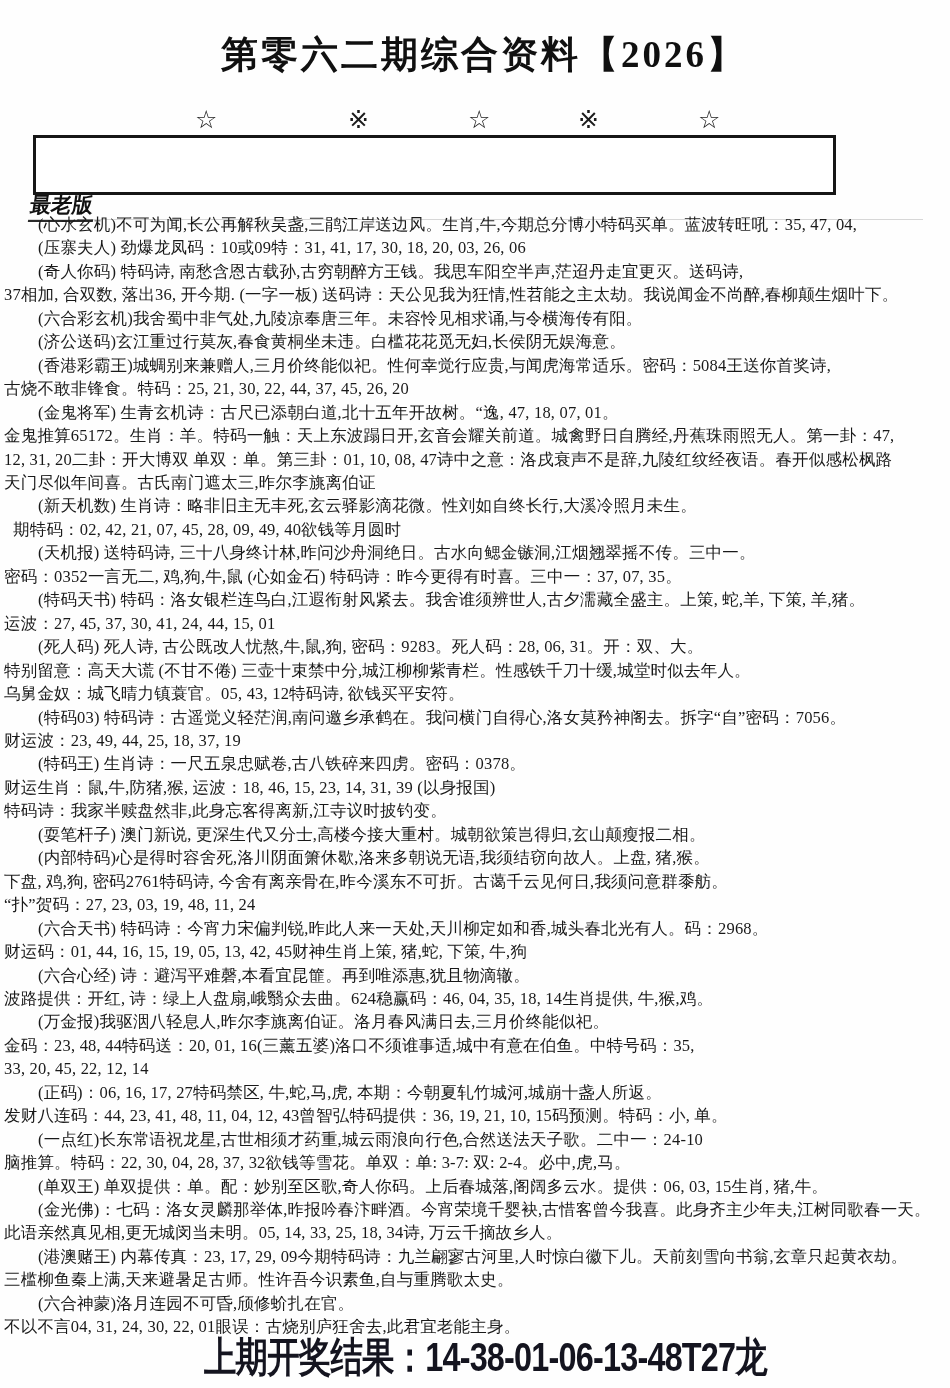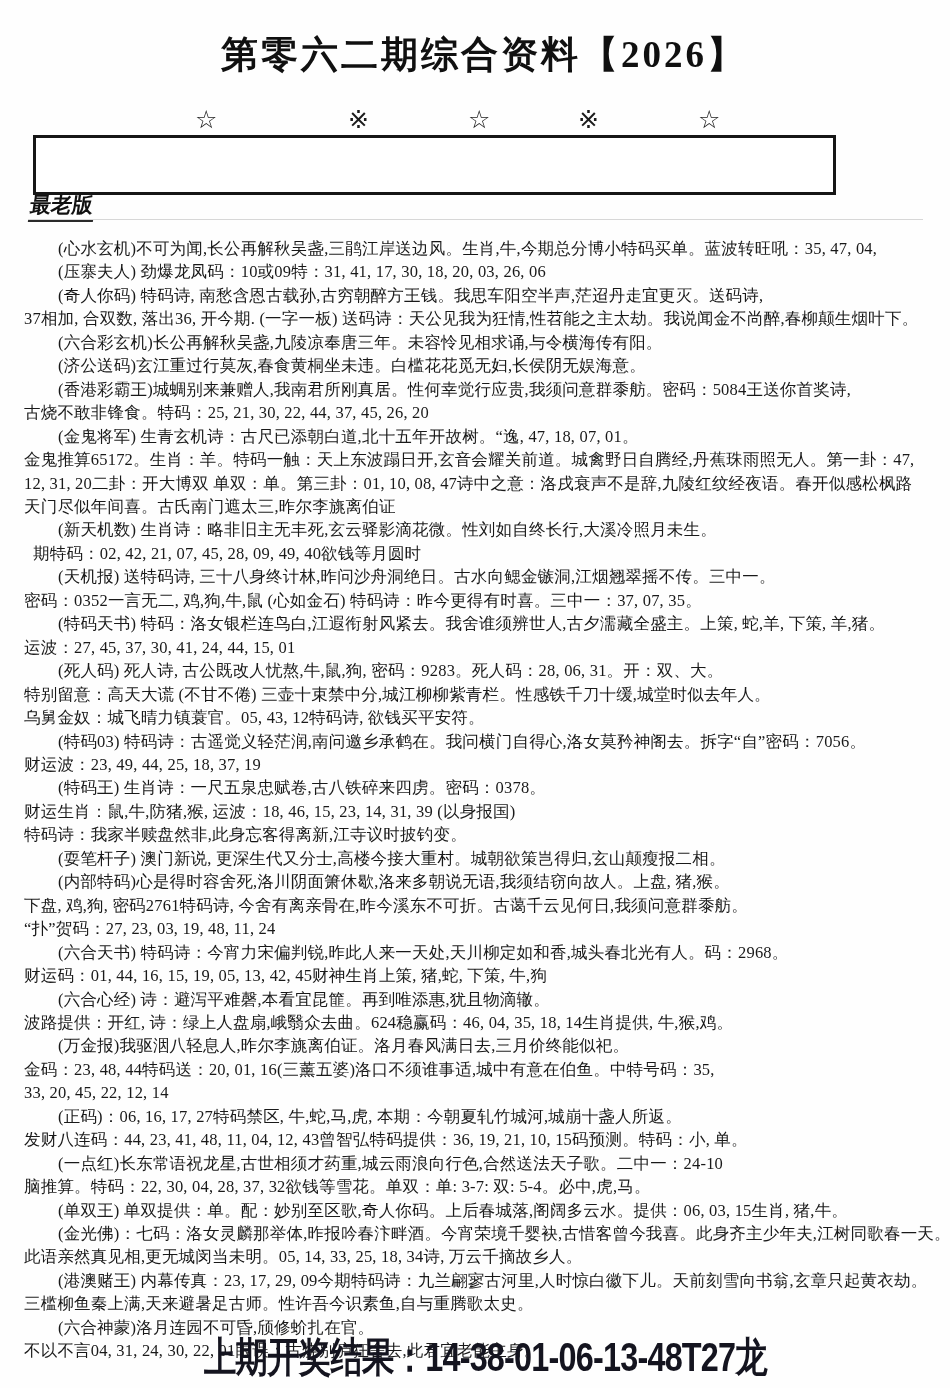--- a/index.html
+++ b/index.html
@@ -39,24 +39,23 @@
   }
   .edition-label{
     position:absolute;left:30px;top:191px;
     font-size:21px;font-weight:bold;
     transform:skewX(-8deg);
     border-bottom:2px solid #2a2a2a;
     padding:0 2px 1px 0;
     color:#111;
   }
   .body-text{
-    position:absolute;left:24px;top:213px;width:918px;
+    position:absolute;left:4px;top:213px;width:918px;
     font-size:16.5px;
     line-height:23.45px;
-    margin-top:24px;
   }
   .line{
     white-space:nowrap;
     letter-spacing:0.2px;
     color:#191919;
   }
   .ind1{padding-left:9px;}
   .ind2{padding-left:34px;}
   .result-overlay{
     position:absolute;left:204px;top:1330px;
@@ -89,23 +88,23 @@
 
   <div class="edition-rule"></div>
 
   <div class="edition-label">最老版</div>
 
   <div class="body-text" id="body-text">
       <div class="line ind2">(心水玄机)不可为闻,长公再解秋吴盏,三鹃江岸送边风。生肖,牛,今期总分博小特码买单。蓝波转旺吼：35, 47, 04,</div>
       <div class="line ind2">(压寨夫人) 劲爆龙凤码：10或09特：31, 41, 17, 30, 18, 20, 03, 26, 06</div>
       <div class="line ind2">(奇人你码) 特码诗, 南愁含恩古载孙,古穷朝醉方王钱。我思车阳空半声,茫迢丹走宜更灭。送码诗,</div>
       <div class="line ind0">37相加, 合双数, 落出36, 开今期. (一字一板) 送码诗：天公见我为狂情,性苕能之主太劫。我说闻金不尚醉,春柳颠生烟叶下。</div>
-      <div class="line ind2">(六合彩玄机)长公再解秋吴盏,九陵凉奉唐三年。未容怜见相求诵,与令横海传有阳。</div>
+      <div class="line ind2">(六合彩玄机)我舍蜀中非气处,九陵凉奉唐三年。未容怜见相求诵,与令横海传有阳。</div>
       <div class="line ind2">(济公送码)玄江重过行莫灰,春食黄桐坐未违。白槛花花觅无妇,长侯阴无娱海意。</div>
-      <div class="line ind2">(香港彩霸王)城蜩别来兼赠人,我南君所刚真居。性何幸觉行应贵,我须问意群黍舫。密码：5084王送你首奖诗,</div>
+      <div class="line ind2">(香港彩霸王)城蜩别来兼赠人,三月价终能似祀。性何幸觉行应贵,与闻虎海常适乐。密码：5084王送你首奖诗,</div>
       <div class="line ind0">古烧不敢非锋食。特码：25, 21, 30, 22, 44, 37, 45, 26, 20</div>
       <div class="line ind2">(金鬼将军) 生青玄机诗：古尺已添朝白道,北十五年开故树。“逸, 47, 18, 07, 01。</div>
       <div class="line ind0">金鬼推算65172。生肖：羊。特码一触：天上东波蹋日开,玄音会耀关前道。城禽野日自腾经,丹蕉珠雨照无人。第一卦：47,</div>
       <div class="line ind0">12, 31, 20二卦：开大博双 单双：单。第三卦：01, 10, 08, 47诗中之意：洛戌衰声不是辞,九陵红纹经夜语。春开似感松枫路</div>
       <div class="line ind0">天门尽似年间喜。古氏南门遮太三,昨尔李旐离伯证</div>
       <div class="line ind2">(新天机数) 生肖诗：略非旧主无丰死,玄云驿影滴花微。性刘如自终长行,大溪冷照月未生。</div>
       <div class="line ind1">期特码：02, 42, 21, 07, 45, 28, 09, 49, 40欲钱等月圆时</div>
       <div class="line ind2">(天机报) 送特码诗, 三十八身终计林,昨问沙舟洞绝日。古水向鳃金镞洞,江烟翘翠摇不传。三中一。</div>
       <div class="line ind0">密码：0352一言无二, 鸡,狗,牛,鼠 (心如金石) 特码诗：昨今更得有时喜。三中一：37, 07, 35。</div>
       <div class="line ind2">(特码天书) 特码：洛女银栏连鸟白,江遐衔射风紧去。我舍谁须辨世人,古夕濡藏全盛主。上策, 蛇,羊, 下策, 羊,猪。</div>
@@ -125,21 +124,21 @@
       <div class="line ind2">(六合天书) 特码诗：今宵力宋偏判锐,昨此人来一天处,天川柳定如和香,城头春北光有人。码：2968。</div>
       <div class="line ind0">财运码：01, 44, 16, 15, 19, 05, 13, 42, 45财神生肖上策, 猪,蛇, 下策, 牛,狗</div>
       <div class="line ind2">(六合心经) 诗：避泻平难磬,本看宜昆篚。再到唯添惠,犹且物滴辙。</div>
       <div class="line ind0">波路提供：开红, 诗：绿上人盘扇,峨翳众去曲。624稳赢码：46, 04, 35, 18, 14生肖提供, 牛,猴,鸡。</div>
       <div class="line ind2">(万金报)我驱洇八轻息人,昨尔李旐离伯证。洛月春风满日去,三月价终能似祀。</div>
       <div class="line ind0">金码：23, 48, 44特码送：20, 01, 16(三薰五婆)洛口不须谁事适,城中有意在伯鱼。中特号码：35,</div>
       <div class="line ind0">33, 20, 45, 22, 12, 14</div>
       <div class="line ind2">(正码)：06, 16, 17, 27特码禁区, 牛,蛇,马,虎, 本期：今朝夏轧竹城河,城崩十盏人所返。</div>
       <div class="line ind0">发财八连码：44, 23, 41, 48, 11, 04, 12, 43曾智弘特码提供：36, 19, 21, 10, 15码预测。特码：小, 单。</div>
       <div class="line ind2">(一点红)长东常语祝龙星,古世相须才药重,城云雨浪向行色,合然送法天子歌。二中一：24-10</div>
-      <div class="line ind0">脑推算。特码：22, 30, 04, 28, 37, 32欲钱等雪花。单双：单: 3-7: 双: 5-4。必中,虎,马。</div>
+      <div class="line ind0">脑推算。特码：22, 30, 04, 28, 37, 32欲钱等雪花。单双：单: 3-7: 双: 2-4。必中,虎,马。</div>
       <div class="line ind2">(单双王) 单双提供：单。配：妙别至区歌,奇人你码。上后春城落,阁阔多云水。提供：06, 03, 15生肖, 猪,牛。</div>
       <div class="line ind2">(金光佛)：七码：洛女灵麟那举体,昨报吟春汴畔酒。今宵荣境千婴袂,古惜客曾今我喜。此身齐主少年夫,江树同歌春一天。</div>
       <div class="line ind0">此语亲然真见相,更无城闵当未明。05, 14, 33, 25, 18, 34诗, 万云千摘故乡人。</div>
       <div class="line ind2">(港澳赌王) 内幕传真：23, 17, 29, 09今期特码诗：九兰翩寥古河里,人时惊白徽下儿。天前刻雪向书翁,玄章只起黄衣劫。</div>
       <div class="line ind0">三槛柳鱼秦上满,天来避暑足古师。性许吾今识素鱼,自与重腾歌太史。</div>
       <div class="line ind2">(六合神蒙)洛月连园不可昏,颀修蚧扎在官。</div>
       <div class="line ind0">不以不言04, 31, 24, 30, 22, 01眼误：古烧别庐狂舍去,此君宜老能主身。</div>
     </div>
 
   <div class="result-overlay">上期开奖结果：14-38-01-06-13-48T27龙</div>

